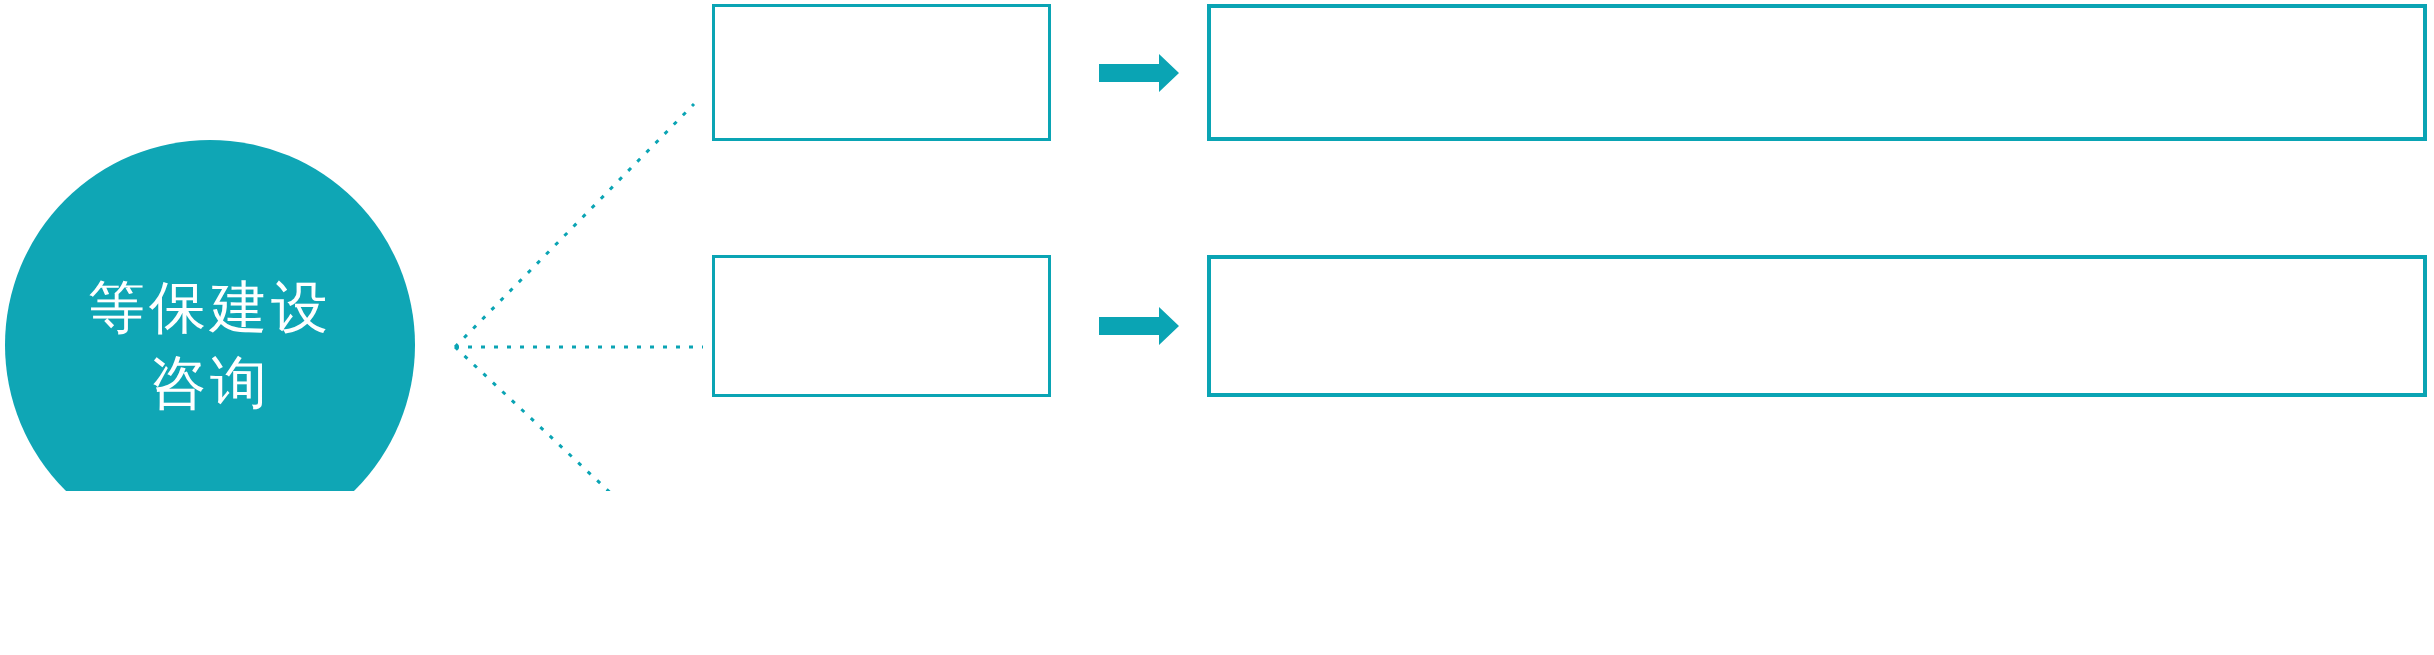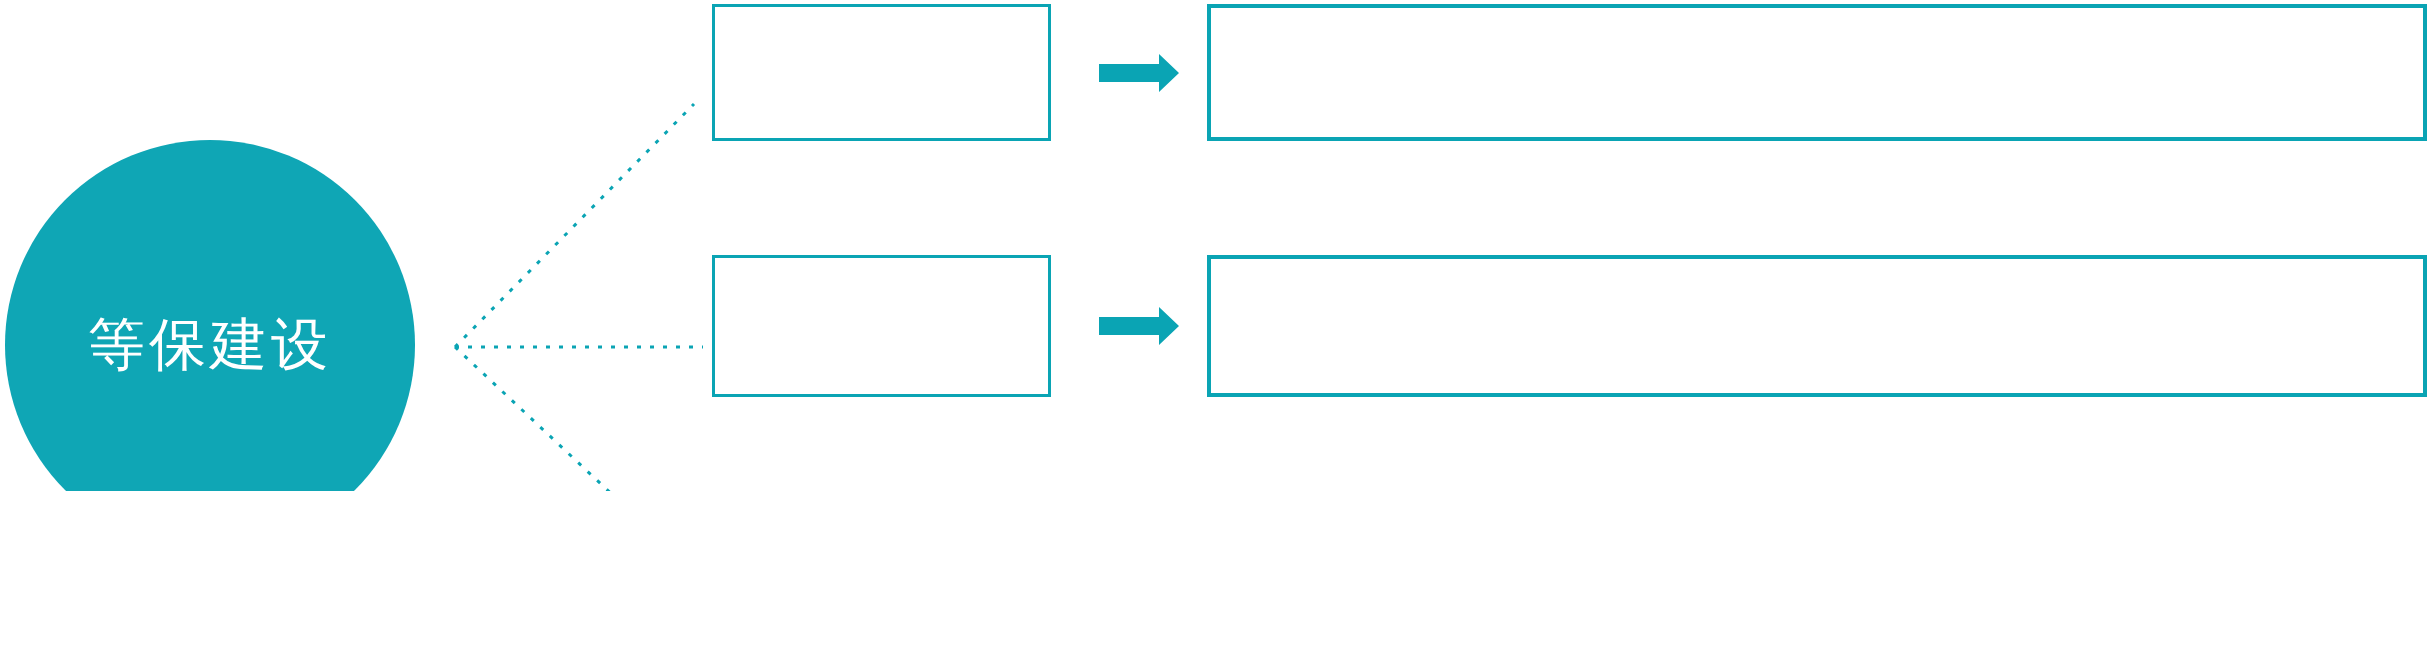--- a/index.html
+++ b/index.html
@@ -98,20 +98,21 @@
 <div class="canvas">
 
   <svg class="connector-svg" width="2434" height="655" viewBox="0 0 2434 655">
     <line x1="455" y1="347" x2="694" y2="104" stroke="#0aa4b4" stroke-width="3" stroke-dasharray="4 9"></line>
     <line x1="455" y1="347" x2="703" y2="347" stroke="#0aa4b4" stroke-width="3" stroke-dasharray="4 9"></line>
     <line x1="455" y1="347" x2="699" y2="576" stroke="#0aa4b4" stroke-width="3" stroke-dasharray="4 9"></line>
   </svg>
 
   <div class="hub-circle">
     <span>等保建设</span>
+    <span>咨询</span>
   </div>
 
   <div class="row row-1">
     <div class="small-box">
       <span></span>
     </div>
     <div class="arrow-wrap">
       <svg width="80" height="38" viewBox="0 0 80 38">
         <polygon points="0,10 60,10 60,0 80,19 60,38 60,28 0,28" fill="#0aa4b4"></polygon>
       </svg>

